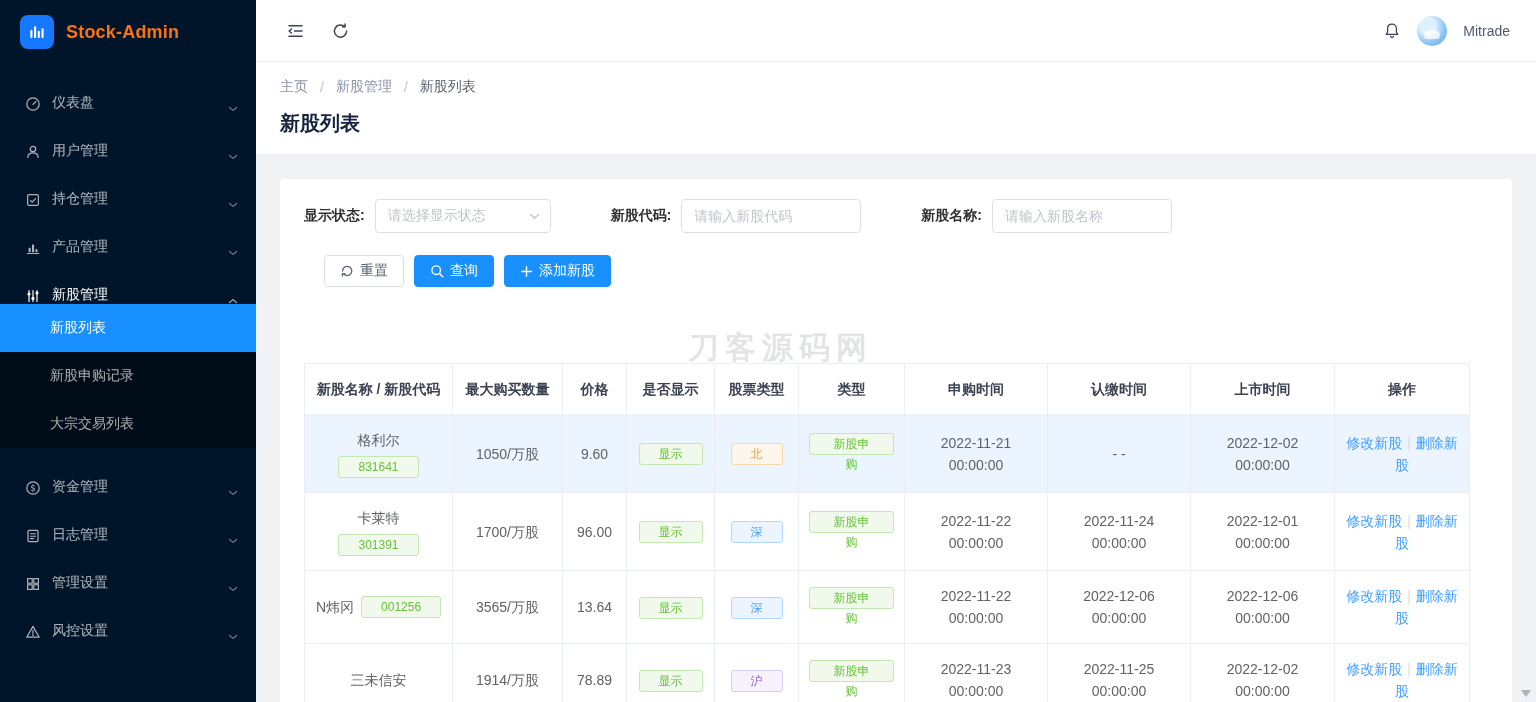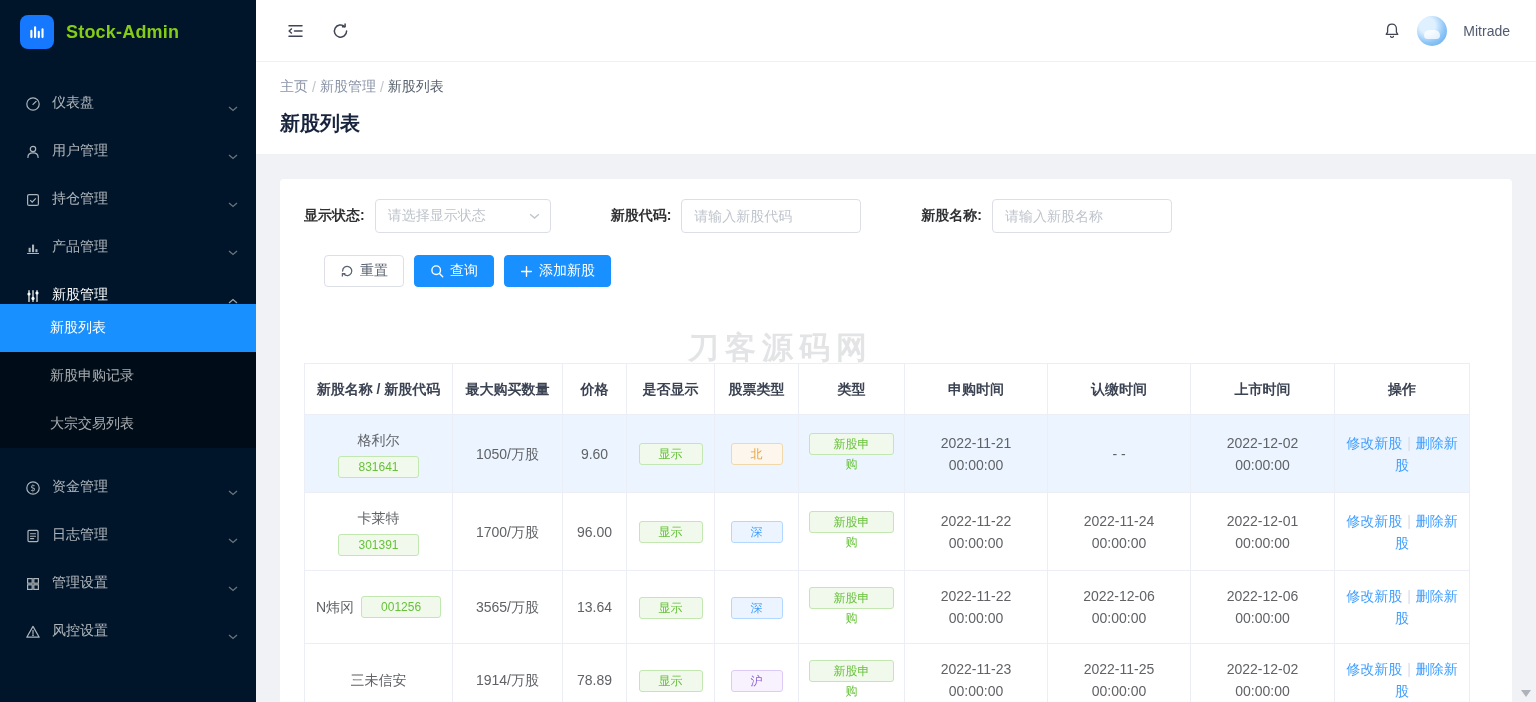--- a/index.html
+++ b/index.html
@@ -4,42 +4,42 @@
 <style>
   * { margin:0; padding:0; box-sizing:border-box; }
   html,body { width:1536px; height:702px; overflow:hidden; }
   body { font-family:"Liberation Sans","DejaVu Sans",sans-serif; font-size:14px; color:#606266; background:#f0f2f5; }
   .app { display:flex; width:1536px; height:702px; }
 
   
   .sidebar { width:256px; min-width:256px; height:100%; background:#001529; overflow:hidden; }
   .logo { height:64px; display:flex; align-items:center; padding-left:20px; gap:12px; }
   .logo-mark { width:34px; height:34px; border-radius:8px; background:#1677ff; display:flex; align-items:center; justify-content:center; }
-  .logo-text { color:#84cc16; font-size:18px; font-weight:bold; letter-spacing:.2px; }
+  .logo-text { color:#f97316; font-size:18px; font-weight:bold; letter-spacing:.2px; }
   .menu-item { height:48px; display:flex; align-items:flex-end; padding:0 18px 0 24px; color:rgba(255,255,255,.68); cursor:pointer; }
   .menu-item .mi-icon { width:18px; display:flex; justify-content:center; margin-right:10px; }
   .menu-item .mi-label { flex:1; }
   .menu-item .mi-arrow { opacity:.6; display:flex; }
   .menu-item.open { color:#ffffff; }
   .submenu { background:#000c17; }
   .submenu-item { height:48px; display:flex; align-items:center; padding-left:50px; color:rgba(255,255,255,.66); cursor:pointer; }
   .submenu-item.active { background:#1890ff; color:#ffffff; }
 
   
   .main { flex:1; display:flex; flex-direction:column; height:702px; overflow:hidden; }
   .topbar { height:62px; min-height:62px; background:#ffffff; border-bottom:1px solid #f0f0f0; display:flex; align-items:center; justify-content:space-between; padding:0 26px 0 30px; }
   .topbar-left { display:flex; align-items:center; gap:26px; }
   .topbar-right { display:flex; align-items:center; gap:16px; }
   .tb-icon { color:#3f4554; display:flex; align-items:center; cursor:pointer; }
   .avatar { width:30px; height:30px; border-radius:50%; background:radial-gradient(circle at 35% 32%, #dff0ff 0 28%, #8ec6f8 60%, #5aa3e8 100%); position:relative; cursor:pointer; }
   .avatar::after { content:""; position:absolute; left:7px; top:14px; width:16px; height:9px; border-radius:8px 8px 6px 6px; background:rgba(255,255,255,.75); }
   .username { color:#515a6e; cursor:pointer; }
 
   .pagehead { background:#ffffff; padding:16px 24px 18px; }
-  .breadcrumb { display:flex; align-items:center; gap:4px; font-size:14px; margin-bottom:14px; }
+  .breadcrumb { display:flex; align-items:center; gap:12px; font-size:14px; margin-bottom:14px; }
   .bc-link { color:#8a93a6; cursor:pointer; }
   .bc-sep { color:#c0c4cc; }
   .bc-current { color:#57606e; }
   .page-title { font-size:20px; font-weight:bold; color:#17233d; line-height:26px; }
 
   .content { flex:1; background:#f0f2f5; padding:25px 24px; overflow:hidden; }
   .card { background:#ffffff; border-radius:4px; padding:20px 24px; position:relative; min-height:720px; }
 
   
   .filters { display:flex; gap:60px; }

